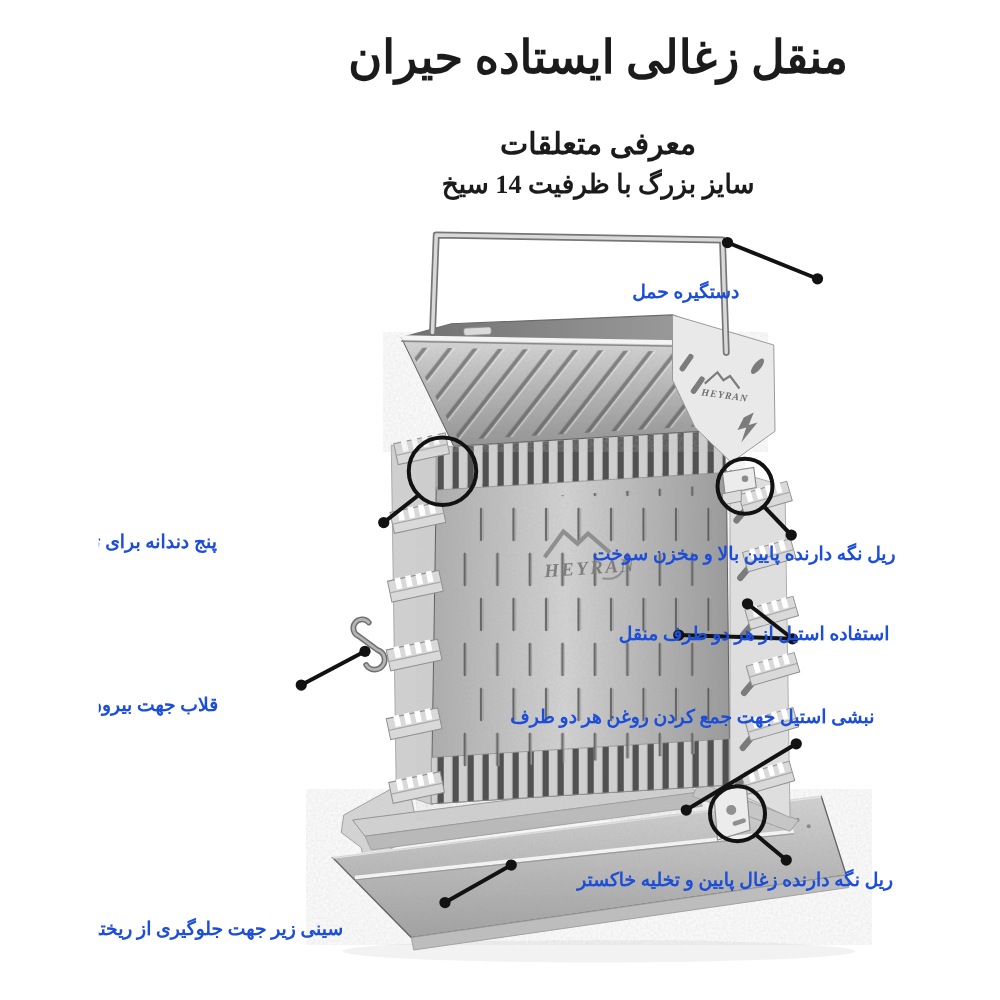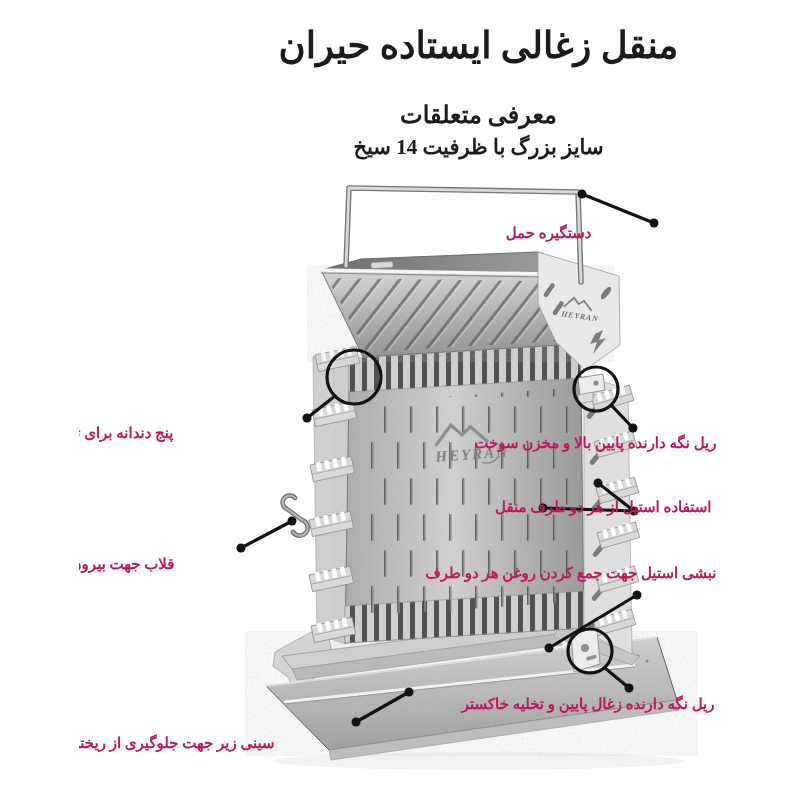--- a/index.html
+++ b/index.html
@@ -8,28 +8,28 @@
     background:#ffffff;overflow:hidden;
     font-family:Liberation Serif, serif;
     color:#1b1b1b;
   }
   .hdr{position:absolute;left:0;width:800px;text-align:center;direction:rtl;}
   #title{top:20px;font-size:37px;font-weight:800;letter-spacing:0;}
   #subtitle{top:97px;font-size:24px;font-weight:700;}
   #sizenote{top:131px;font-size:21px;font-weight:600;text-align:center;}
   .lbl{
     position:absolute;direction:rtl;white-space:nowrap;
-    font-size:15px;font-weight:700;color:#be185d;
+    font-size:15px;font-weight:700;color:#1d4ed8;
   }
   #lbl-handle{right:130px;top:220px;}
   #lbl-five-teeth{right:548px;top:420px;}
   #lbl-top-rail{right:5px;top:430px;}
   #lbl-both-sides{right:10px;top:494px;}
   #lbl-hook{right:547px;top:551px;}
-  #lbl-oil-angle{right:5px;top:560px;}
+  #lbl-oil-angle{right:22px;top:560px;}
   #lbl-bottom-rail{right:7px;top:691px;}
   #lbl-tray{right:447px;top:730px;}
   svg{position:absolute;left:0;top:0;}
 </style>
 </head>
 <body>
 
 <div id="stage">
 
   <div class="hdr" id="title">منقل زغالی ایستاده حیران</div>

